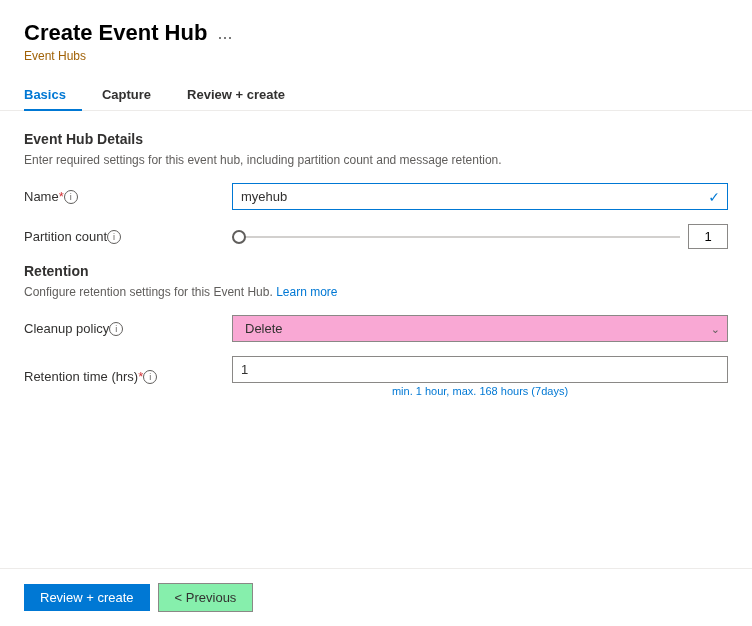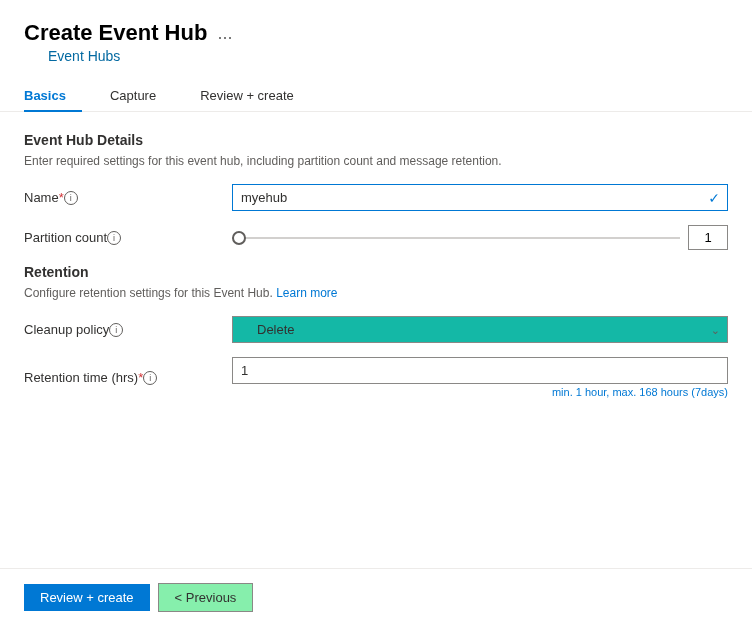--- a/index.html
+++ b/index.html
@@ -37,42 +37,42 @@
       color: #000;
     }
 
     .header-ellipsis {
       color: #666;
       font-size: 18px;
       cursor: pointer;
     }
 
     .header-breadcrumb {
-      font-size: 14px;
-      color: #0369a1;
-      cursor: pointer;
-      margin-left: 24px;
+      font-size: 12px;
+      color: #a16207;
+      cursor: pointer;
     }
 
     .tabs {
       display: flex;
       padding: 16px 24px 0 24px;
       border-bottom: 1px solid #edebe9;
-      gap: 12px;
+      gap: 4px;
     }
 
     .tab {
       padding: 8px 16px;
       font-size: 13px;
       cursor: pointer;
       color: #323130;
       position: relative;
       border: none;
       background: none;
       white-space: nowrap;
+      font-weight: bold;
     }
 
     .tab.active {
       color: #0078d4;
       font-weight: 600;
     }
 
     .tab.active::after {
       content: '';
       position: absolute;
@@ -203,25 +203,25 @@
     }
 
     .learn-more {
       color: #0078d4;
       text-decoration: none;
       cursor: pointer;
     }
 
     .select-input {
       width: 100%;
-      padding: 5px 30px 5px 24px;
+      padding: 5px 30px 5px 12px;
       border: 1px solid #8a8886;
       font-size: 13px;
       color: #323130;
-      background: #14b8a6;
+      background: #f9a8d4;
       appearance: none;
       cursor: pointer;
       outline: none;
     }
 
     .select-wrapper {
       flex: 1;
       position: relative;
     }
 
@@ -231,21 +231,21 @@
       top: 50%;
       transform: translateY(-50%);
       color: #605e5c;
       pointer-events: none;
       font-size: 11px;
     }
 
     .hint-text {
       font-size: 11px;
       color: #0078d4;
-      text-align: right;
+      text-align: center;
       margin-top: 2px;
     }
 
     .footer {
       padding: 14px 24px;
       background: #fff;
       border-top: 1px solid #edebe9;
       display: flex;
       align-items: center;
       gap: 8px;

